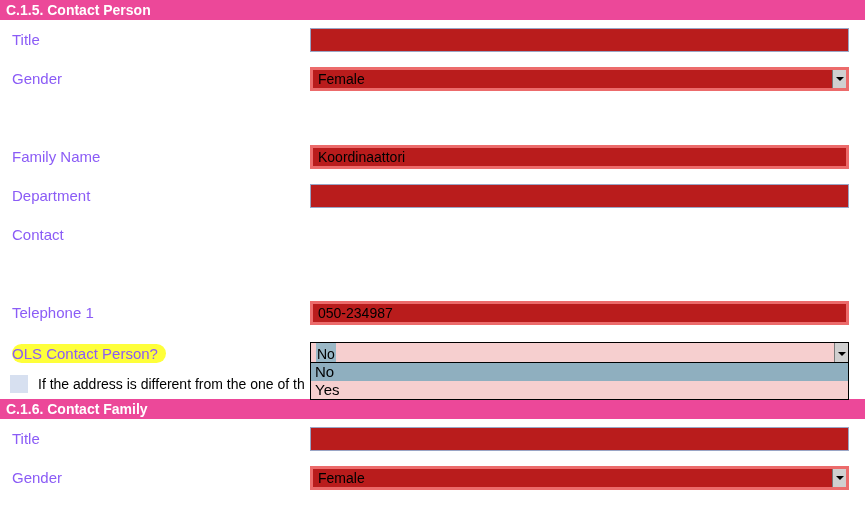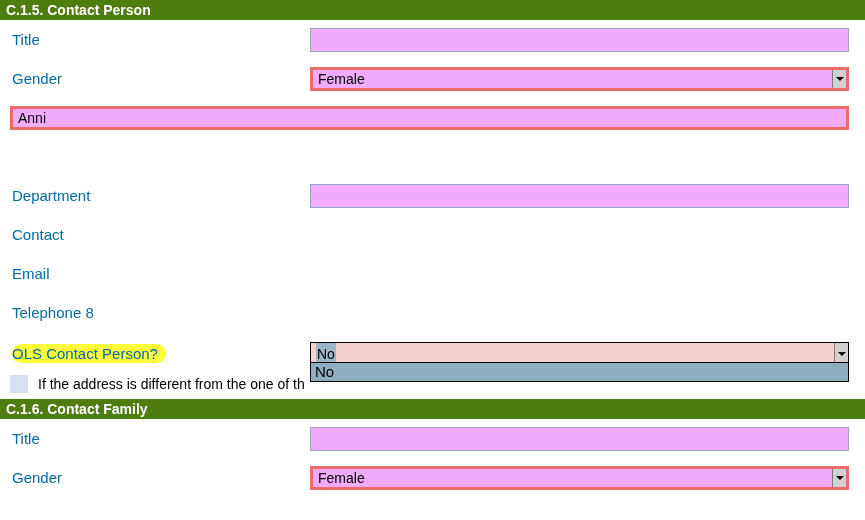--- a/index.html
+++ b/index.html
@@ -5,49 +5,49 @@
   * { box-sizing: border-box; margin: 0; padding: 0; }
   body {
     font-family: "Segoe UI", Tahoma, Arial, sans-serif;
     font-size: 14px;
     color: #000;
     background: #fff;
     width: 865px;
     overflow: hidden;
   }
   .section-header {
-    background: #4d7c0f;
+    background: #ec4899;
     color: #fff;
     font-weight: bold;
     padding: 2px 6px;
     font-size: 14px;
     height: 20px;
     line-height: 17px;
   }
   .form-row {
     display: flex;
     align-items: center;
     min-height: 39px;
     padding: 6px 10px;
   }
   .label-cell {
     width: 300px;
     flex-shrink: 0;
     font-size: 15px;
-    color: #0369a1;
+    color: #8b5cf6;
     padding-left: 2px;
   }
   .field-cell {
     flex: 1;
     padding-right: 6px;
   }
   .field {
     width: 100%;
     height: 24px;
-    background: #f0abfc;
+    background: #b91c1c;
     border: 1px solid #9aa5c5;
     padding: 0 5px;
     font-size: 14px;
     line-height: 22px;
     font-family: inherit;
   }
   .field.required {
     border: 3px solid #ec6b6b;
     line-height: 18px;
   }
@@ -129,60 +129,64 @@
   <div class="label-cell">Gender</div>
   <div class="field-cell">
     <div class="field required dropdown">
       <span>Female</span>
       <div class="dropdown-btn"></div>
     </div>
   </div>
 </div>
 
 <div class="form-row">
-  <div class="field-cell">
-    <div class="field required">Anni</div>
-  </div>
-</div>
-
-<div class="form-row">
+</div>
+
+<div class="form-row">
+  <div class="label-cell">Family Name</div>
+  <div class="field-cell">
+    <div class="field required">Koordinaattori</div>
+  </div>
 </div>
 
 <div class="form-row">
   <div class="label-cell">Department</div>
   <div class="field-cell">
     <div class="field"></div>
   </div>
 </div>
 
 <div class="form-row">
   <div class="label-cell">Contact</div>
 </div>
 
 <div class="form-row">
-  <div class="label-cell">Email</div>
-</div>
-
-<div class="form-row">
-  <div class="label-cell">Telephone 8</div>
+</div>
+
+<div class="form-row">
+  <div class="label-cell">Telephone 1</div>
+  <div class="field-cell">
+    <div class="field required">050-234987</div>
+  </div>
 </div>
 
 <div class="form-row rel" style="padding-bottom:2px;justify-content:flex-end;">
   <div class="label-cell">
     <span class="highlight-label">OLS Contact Person?</span>
   </div>
   <div class="field-cell">
     <div class="field pink dropdown">
       <span style="background:#9ab8c6; display:inline-block; padding:0 1px;">No</span>
       <div class="dropdown-btn"></div>
     </div>
   </div>
 
   <div class="dropdown-list" style="top:30px;">
     <div class="opt hover">No</div>
+    <div class="opt">Yes</div>
   </div>
 </div>
 
 <div class="checkbox-row">
   <div class="checkbox"></div>
   <span>If the address is different from the one of th</span>
 </div>
 
 <div class="section-header">C.1.6. Contact Family</div>
 

